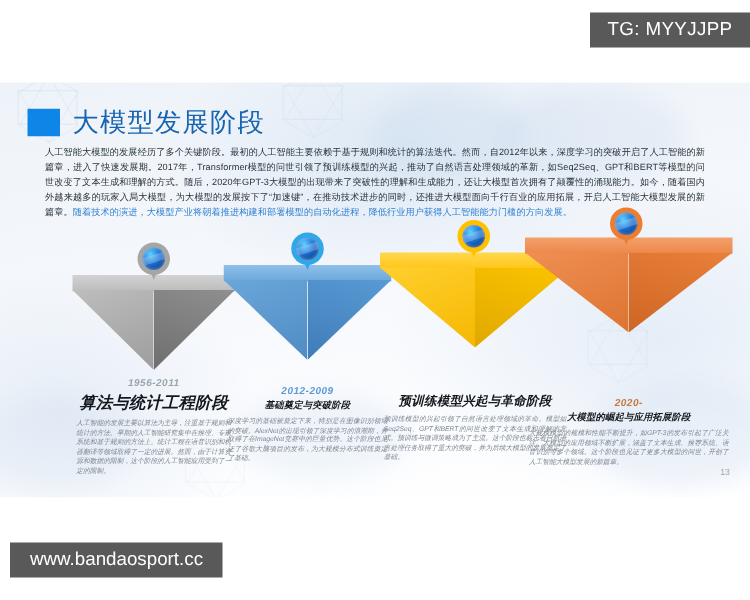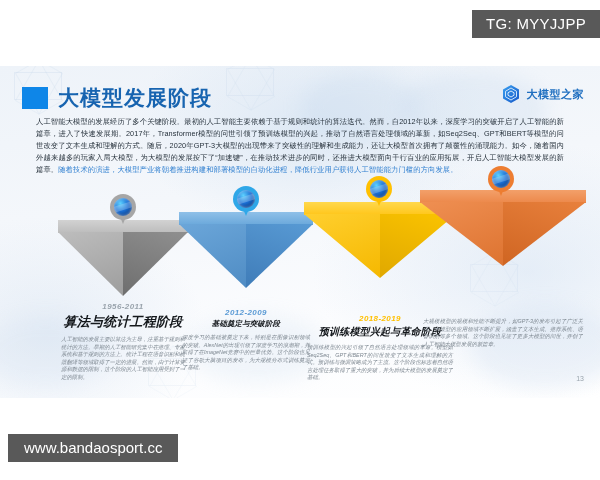--- a/index.html
+++ b/index.html
@@ -49,21 +49,21 @@
   }
   .hexline:before{transform:rotate(60deg);}
   .hexline:after{transform:rotate(-60deg);}
 
   .blob{position:absolute;border-radius:50%;filter:blur(9px);pointer-events:none;}
 
   
   .title-row{position:absolute;left:22px;top:18px;display:flex;align-items:center;}
   .title-mark{width:26px;height:22px;background:#0e86e8;margin-right:10px;}
   .title-text{
-    font-size:21px;font-weight:700;color:#1764b0;letter-spacing:1px;
+    font-size:21px;font-weight:400;color:#1764b0;letter-spacing:1px;
     white-space:nowrap;
   }
   .brand{
     position:absolute;right:16px;top:18px;display:flex;align-items:center;gap:6px;
   }
   .brand-name{font-size:11px;font-weight:700;color:#1f6fc0;white-space:nowrap;letter-spacing:.5px;}
 
   
   .para{
     position:absolute;left:36px;top:50px;width:528px;
@@ -158,34 +158,20 @@
     <div class="blob" style="left:188px;top:248px;width:140px;height:70px;background:rgba(192,212,234,.38);"></div>
     <div class="blob" style="left:470px;top:238px;width:150px;height:86px;background:rgba(190,210,233,.42);"></div>
     <div class="blob" style="left:-20px;top:250px;width:130px;height:72px;background:rgba(198,216,236,.35);"></div>
   </div>
 
   <div class="title-row">
     <div class="title-mark"></div>
     <div class="title-text">大模型发展阶段</div>
   </div>
 
-  <div class="brand">
-    <svg width="20" height="20" viewBox="0 0 40 40">
-      <defs>
-        <linearGradient id="hg" x1="0" y1="0" x2="1" y2="1">
-          <stop offset="0%" stop-color="#3aa0f0"></stop>
-            <stop offset="100%" stop-color="#1657c8"></stop>
-        </linearGradient>
-      </defs>
-      <polygon points="20,2 36,11 36,29 20,38 4,29 4,11" fill="url(#hg)"></polygon>
-      <polygon points="20,8 31,14.5 31,25.5 20,32 9,25.5 9,14.5" fill="none" stroke="#cfe6fb" stroke-width="2"></polygon>
-      <polygon points="20,14 26,17.5 26,22.5 20,26 14,22.5 14,17.5" fill="none" stroke="#e8f4ff" stroke-width="1.8"></polygon>
-    </svg>
-    <span class="brand-name">大模型之家</span>
-  </div>
 
   <div class="para">
     <span>人工智能大模型的发展经历了多个关键阶段。最初的人工智能主要依赖于基于规则和统计的算法迭代。然而，自2012年以来，深度学习的突破开启了人工智能的新篇章，进入了快速发展期。2017年，Transformer模型的问世引领了预训练模型的兴起，推动了自然语言处理领域的革新，如Seq2Seq、GPT和BERT等模型的问世改变了文本生成和理解的方式。随后，2020年GPT-3大模型的出现带来了突破性的理解和生成能力，还让大模型首次拥有了颠覆性的涌现能力。如今，随着国内外越来越多的玩家入局大模型，为大模型的发展按下了“加速键”，在推动技术进步的同时，还推进大模型面向千行百业的应用拓展，开启人工智能大模型发展的新篇章。</span><span class="hl">随着技术的演进，大模型产业将朝着推进构建和部署模型的自动化进程，降低行业用户获得人工智能能力门槛的方向发展。</span>
   </div>
 
   <div class="funnels">
 
     <div class="col col-1">
       <div class="funnel-wrap">
         <div class="pin" style="left:52px;top:-12px;">
@@ -233,40 +219,41 @@
           <div class="tail" style="background:#ffc000;"></div>
           <div class="globe"></div>
         </div>
         <div class="pyr" style="top:-4px;height:86px;">
           <div class="top" style="background:linear-gradient(180deg,#ffd84d,#ffc61a);"></div>
           <div class="face-l" style="background:linear-gradient(160deg,#ffcf2e,#f5b800);clip-path:polygon(0 0,100% 0,100% 100%,100% 100%);"></div>
           <div class="face-r" style="background:linear-gradient(200deg,#fbc400,#e0a800);clip-path:polygon(0 0,100% 0,0 100%);"></div>
         </div>
       </div>
       <div class="cap" style="margin-top:16px;">
-        <div class="yr" style="color:#ffc000;">2018-2019</div>
         <div class="nm" style="font-size:10px;">预训练模型兴起与革命阶段</div>
         <div class="dsc">预训练模型的兴起引领了自然语言处理领域的革命。模型如Seq2Seq、GPT和BERT的问世改变了文本生成和理解的方式。预训练与微调策略成为了主流。这个阶段也标志着自然语言处理任务取得了重大的突破，并为后续大模型的发展奠定了基础。</div>
       </div>
     </div>
 
     <div class="col col-4">
       <div class="funnel-wrap">
         <div class="pin" style="left:68px;top:-40px;">
           <div class="body" style="background:#ed7d31;"></div>
           <div class="tail" style="background:#ed7d31;"></div>
           <div class="globe"></div>
         </div>
         <div class="pyr" style="top:-16px;height:92px;">
           <div class="top" style="background:linear-gradient(180deg,#f3a06a,#ec884a);"></div>
           <div class="face-l" style="background:linear-gradient(160deg,#ef8f52,#dd7330);clip-path:polygon(0 0,100% 0,100% 100%,100% 100%);"></div>
           <div class="face-r" style="background:linear-gradient(200deg,#e8803c,#cf6522);clip-path:polygon(0 0,100% 0,0 100%);"></div>
         </div>
       </div>
       <div class="cap" style="margin-top:20px;">
+        <div class="yr" style="color:#c8763a;">2020-</div>
+        <div class="nm" style="font-size:7.4px;">大模型的崛起与应用拓展阶段</div>
         <div class="dsc">大规模模型的规模和性能不断提升，如GPT-3的发布引起了广泛关注。大模型的应用领域不断扩展，涵盖了文本生成、推荐系统、语音识别等多个领域。这个阶段也见证了更多大模型的问世，开创了人工智能大模型发展的新篇章。</div>
       </div>
     </div>
 
   </div>
 
   <div class="pageno">13</div>
 </div>
 
 <div class="bottom-band">

